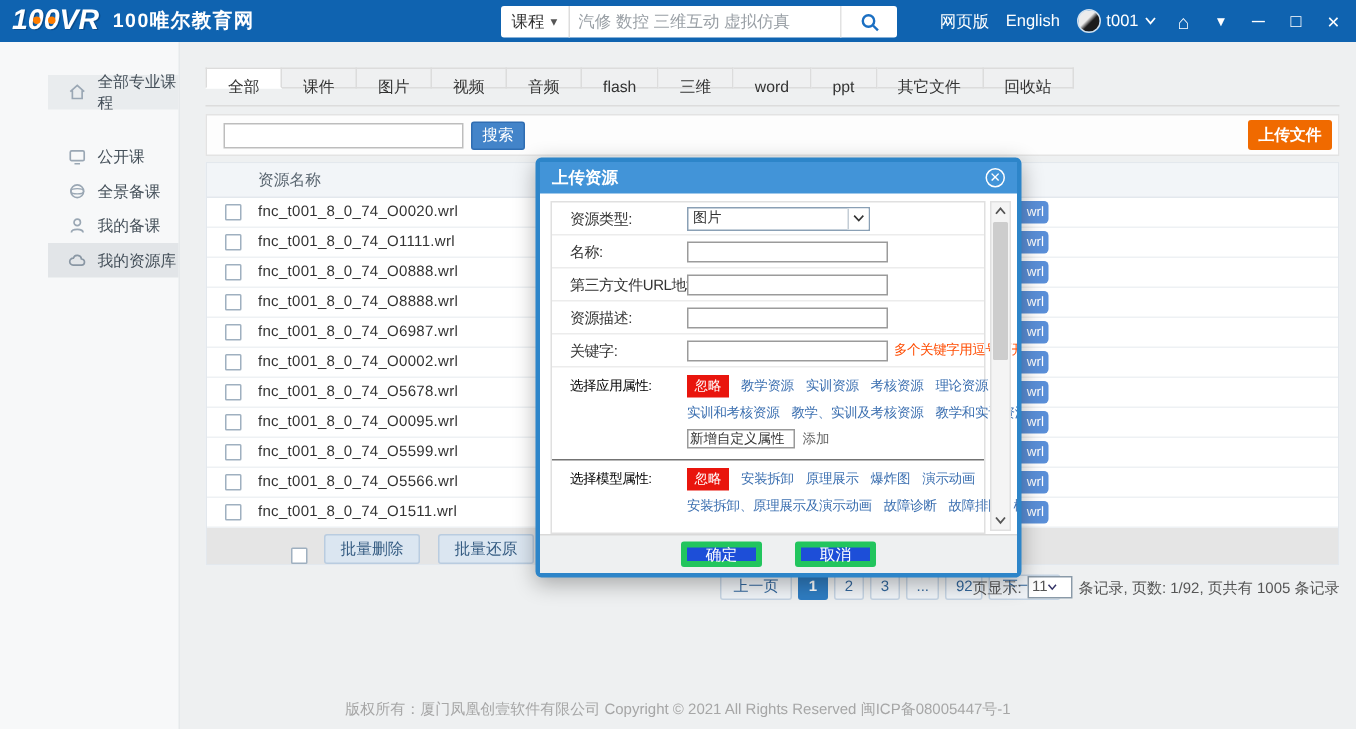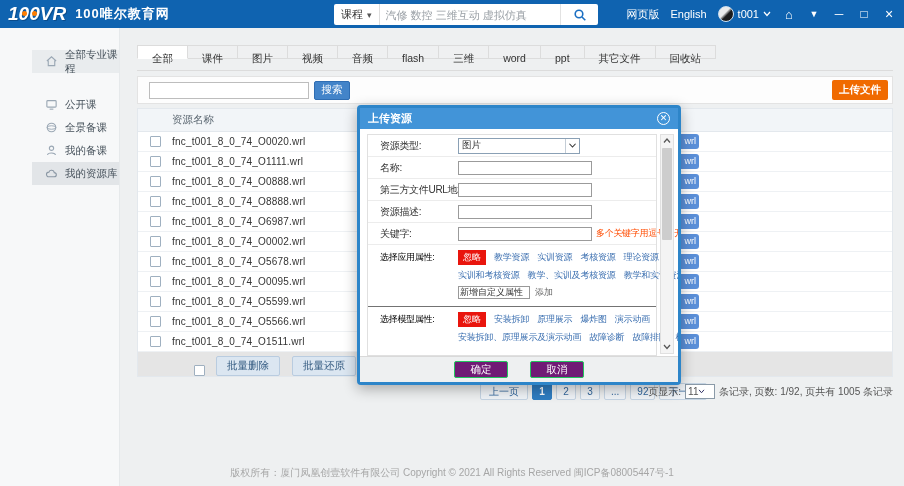--- a/index.html
+++ b/index.html
@@ -88,21 +88,21 @@
   .tag-line { display:flex; align-items:center; flex-wrap:nowrap; margin-bottom:4px; }
   .badge-red { background:#e9150d; color:#fff; padding:1px 5px; margin-right:8px; font-size:9px; flex:0 0 auto; cursor:pointer; }
   .tag { color:#3b6fb0; margin-right:8px; white-space:nowrap; letter-spacing:-0.2px; cursor:pointer; }
   .newattr-input { width:72px; height:13px; border:1px solid #999; font-size:9px; padding:0 1px; outline:none; color:#333; }
   .add-link { color:#666; margin-left:5px; cursor:pointer; }
   .m-scroll { position:absolute; top:5px; right:4px; bottom:2px; width:14px; background:#f4f4f4; border:1px solid #e0e0e0; }
   .scr-arrow { position:absolute; left:0; right:0; height:12px; display:flex; align-items:center; justify-content:center; cursor:pointer; color:#555; }
   .scr-up { top:0; } .scr-down { bottom:0; }
   .scr-thumb { position:absolute; left:1px; right:1px; top:13px; height:92px; background:#cdcdcd; border-radius:1px; cursor:pointer; }
   .m-foot { flex:0 0 auto; height:26px; background:#eef0f1; border-top:1px solid #d9d9d9; display:flex; align-items:center; justify-content:center; gap:22px; }
-  .m-btn { width:54px; height:17px; background:#701a75; border:1px solid #22c55e; border-radius:2px; color:#fff; font-size:10.5px; display:flex; align-items:center; justify-content:center; cursor:pointer; }
+  .m-btn { width:54px; height:17px; background:#1d4ed8; border:4px solid #22c55e; border-radius:2px; color:#fff; font-size:10.5px; display:flex; align-items:center; justify-content:center; cursor:pointer; }
 </style>
 </head>
 <body>
 
 <div class="app">
 
   <div class="topbar">
     <div class="logo">
       <span class="logo-mark">1<span class="oz">0</span><span class="oz">0</span>VR</span>
       <span class="site-name">100唯尔教育网</span>

